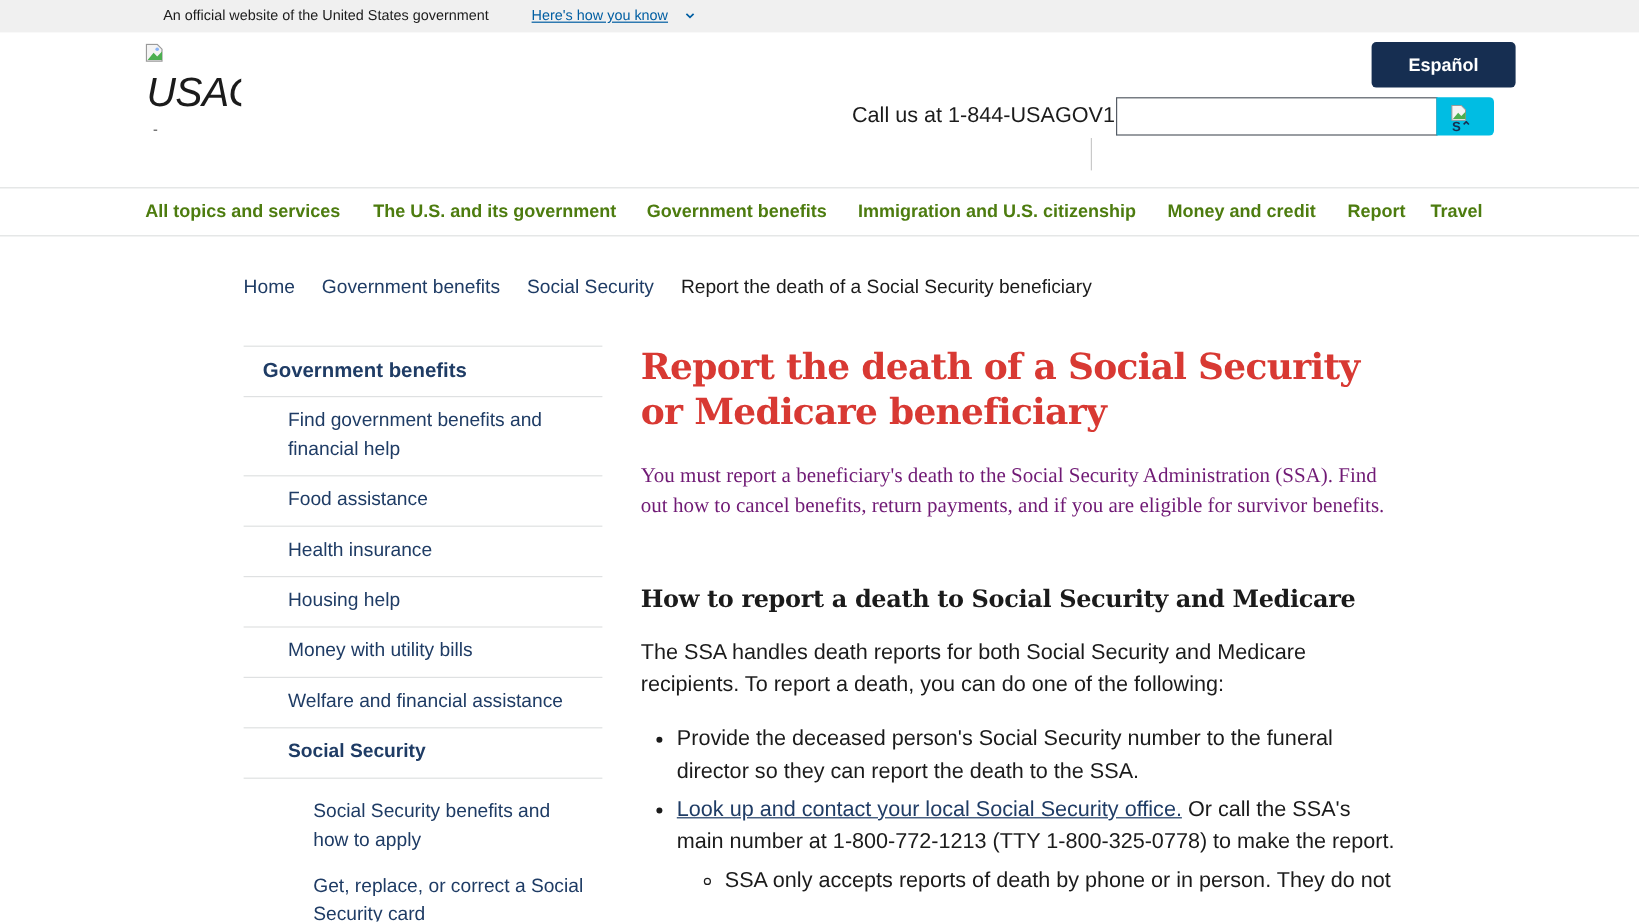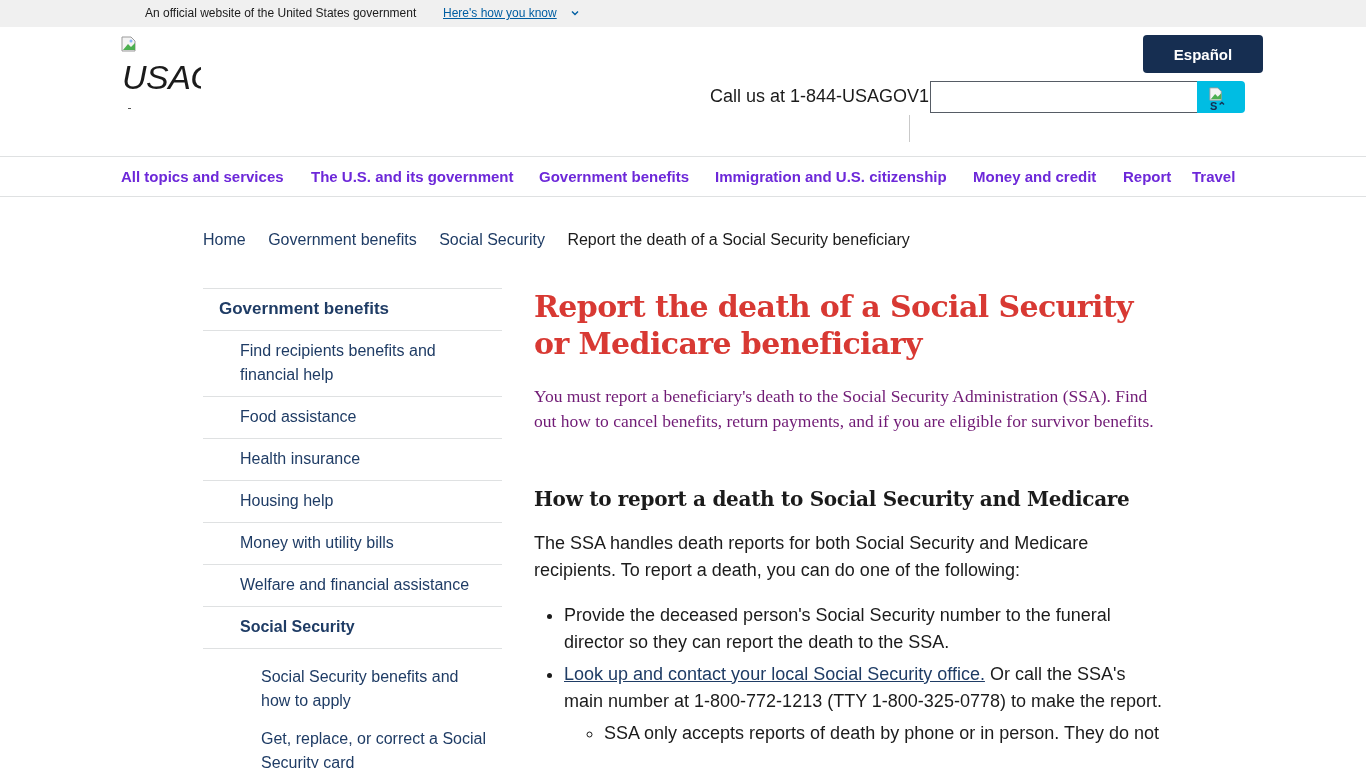--- a/index.html
+++ b/index.html
@@ -1,41 +1,41 @@
 <!DOCTYPE html>
 <html><head>
 <meta charset="utf-8">
 <style>
   * { box-sizing: border-box; margin: 0; padding: 0; }
   html, body { width: 1366px; height: 768px; overflow: hidden; background: #ffffff; }
   body { font-family: "Liberation Sans", sans-serif; color: #1b1b1b; position: relative; }
 
   
   .gov-banner { position: absolute; left: 0; top: 0; width: 1366px; height: 27px; background: #f0f0f0; }
-  .gov-banner .text { position: absolute; left: 145px; top: 6px; font-size: 12px; color: #1b1b1b; }
+  .gov-banner .text { position: absolute; left: 136px; top: 6px; font-size: 12px; color: #1b1b1b; }
   .gov-banner .link { position: absolute; left: 443px; top: 6px; font-size: 12px; color: #005ea2; text-decoration: underline; cursor: pointer; }
   .gov-banner .chev { position: absolute; left: 570px; top: 8px; width: 10px; height: 10px; }
 
   
   .logo-wrap { position: absolute; left: 121px; top: 36px; width: 80px; height: 80px; overflow: hidden; }
   .logo-broken { position: absolute; left: 0; top: 0; width: 16px; height: 16px; }
   .logo-text { position: absolute; left: 1px; top: 22px; font-size: 34px; font-style: italic; color: #1b1b1b; white-space: nowrap; letter-spacing: -0.5px; }
   .logo-dash { position: absolute; left: 7px; top: 72px; width: 3px; height: 1px; background: #555; }
 
   .espanol { position: absolute; left: 1143px; top: 35px; width: 120px; height: 38px; background: #162e51; color: #fff; border-radius: 4px; font-weight: bold; font-size: 15px; display: flex; align-items: center; justify-content: center; cursor: pointer; }
   .call-us { position: absolute; left: 710px; top: 86px; font-size: 18px; color: #1b1b1b; white-space: nowrap; }
   .search-input { position: absolute; left: 930px; top: 81px; width: 268px; height: 32px; border: 1px solid #565c65; background: #fff; font-size: 15px; padding: 0 6px; }
   .search-btn { position: absolute; left: 1197px; top: 81px; width: 48px; height: 32px; background: #00bde3; border-radius: 0 4px 4px 0; cursor: pointer; overflow: hidden; }
   .search-btn .broken { position: absolute; left: 12px; top: 6px; width: 14px; height: 14px; }
   .search-btn .alt { position: absolute; left: 13px; top: 20px; font-size: 11px; font-weight: bold; color: #162e51; line-height: 10px; }
   .vsep { position: absolute; left: 909px; top: 115px; width: 1px; height: 27px; background: #c9c9c9; }
 
   
   .main-nav { position: absolute; left: 0; top: 156px; width: 1366px; height: 41px; border-top: 1px solid #dfe1e2; border-bottom: 1px solid #dfe1e2; }
-  .main-nav .item { position: absolute; top: 11px; font-size: 15px; font-weight: bold; color: #6d28d9; white-space: nowrap; cursor: pointer; }
+  .main-nav .item { position: absolute; top: 11px; font-size: 15px; font-weight: bold; color: #4d7c0f; white-space: nowrap; cursor: pointer; }
 
   
   .breadcrumb { position: absolute; left: 203px; top: 231px; font-size: 16px; white-space: nowrap; }
   .breadcrumb .crumb { color: #1f3c65; margin-right: 18px; cursor: pointer; }
   .breadcrumb .current { color: #1b1b1b; }
 
   
   .sidenav { position: absolute; left: 203px; top: 288px; width: 299px; }
   .sidenav .row { border-top: 1px solid #dfe1e2; font-size: 16px; line-height: 24px; color: #1f3c65; cursor: pointer; }
   .sidenav .row.top { padding: 8px 16px 9px 16px; font-weight: bold; font-size: 17px; }
@@ -100,21 +100,21 @@
 
 <div class="breadcrumb">
   <span class="crumb">Home</span>
   <span class="crumb">Government benefits</span>
   <span class="crumb">Social Security</span>
   <span class="current">Report the death of a Social Security beneficiary</span>
 </div>
 
 <aside class="sidenav">
   <div class="row top">Government benefits</div>
-  <div class="row lvl1">Find recipients benefits and financial help</div>
+  <div class="row lvl1">Find government benefits and financial help</div>
   <div class="row lvl1">Food assistance</div>
   <div class="row lvl1">Health insurance</div>
   <div class="row lvl1">Housing help</div>
   <div class="row lvl1">Money with utility bills</div>
   <div class="row lvl1">Welfare and financial assistance</div>
   <div class="row lvl1 active">Social Security</div>
   <div class="row lvl2 after-active">Social Security benefits and how to apply</div>
   <div class="row lvl2">Get, replace, or correct a Social Security card</div>
 </aside>
 

